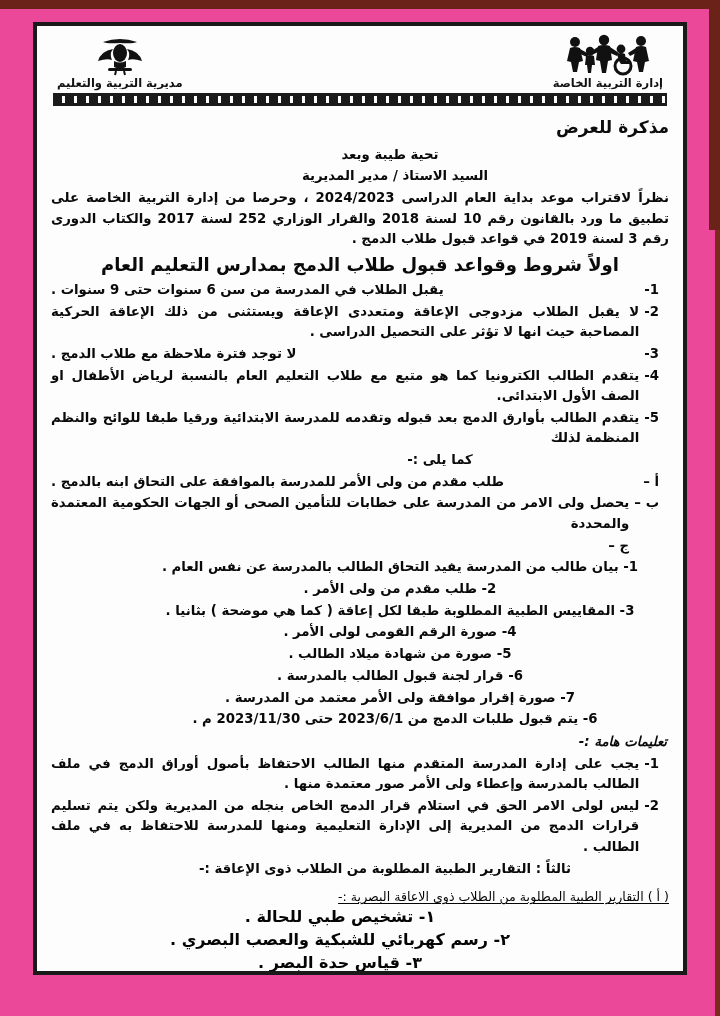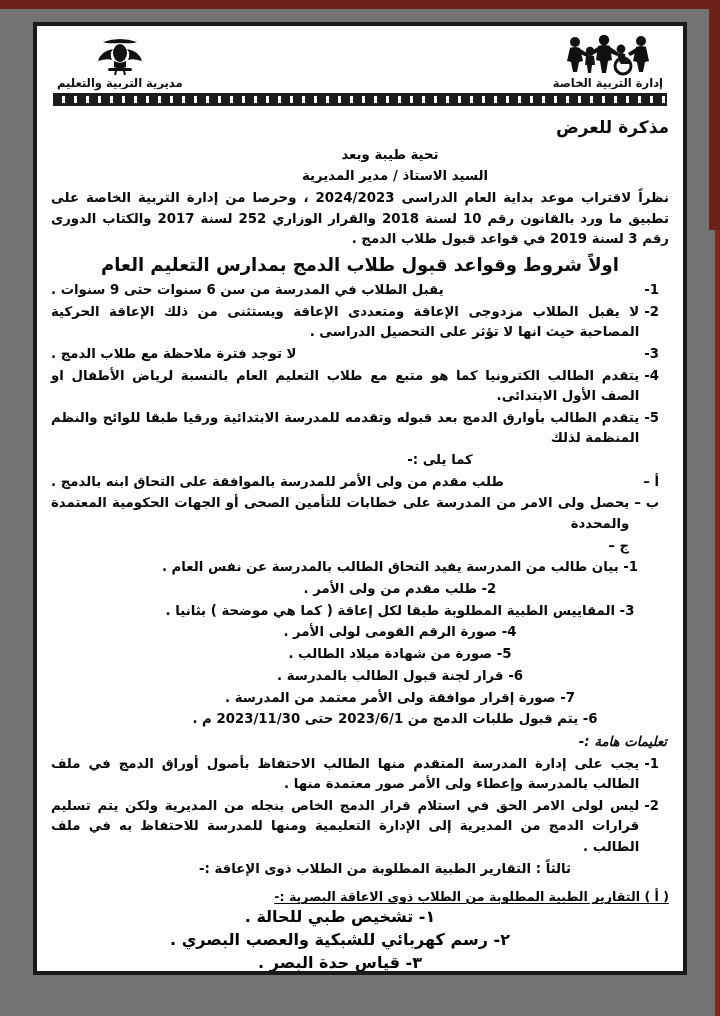--- a/index.html
+++ b/index.html
@@ -12,21 +12,21 @@
     height: 1016px;
     overflow: hidden;
     font-family: "DejaVu Sans", "Liberation Sans", sans-serif;
   }
 
   
   #scan-page {
     position: relative;
     width: 720px;
     height: 1016px;
-    background: #737373;
+    background: #ec4899;
     box-sizing: border-box;
   }
   #scan-edge-top {
     position: absolute;
     top: 0; left: 0;
     width: 720px;
     height: 9px;
     background: #6b2218;
   }
   #scan-edge-right {
@@ -159,21 +159,21 @@
     color: #0a0a0a;
     line-height: 1.55;
     text-align: right;
     margin: 2px 0 1px 0;
     font-style: italic;
   }
 
   
   .final-head {
     font-size: 12.6px;
-    font-weight: bold;
+    font-weight: normal;
     color: #050505;
     text-decoration: underline;
     text-underline-offset: 2px;
     text-align: right;
     margin: 5px 0 2px 0;
     letter-spacing: -0.2px;
   }
   .final-item {
     font-size: 16px;
     font-weight: bold;

